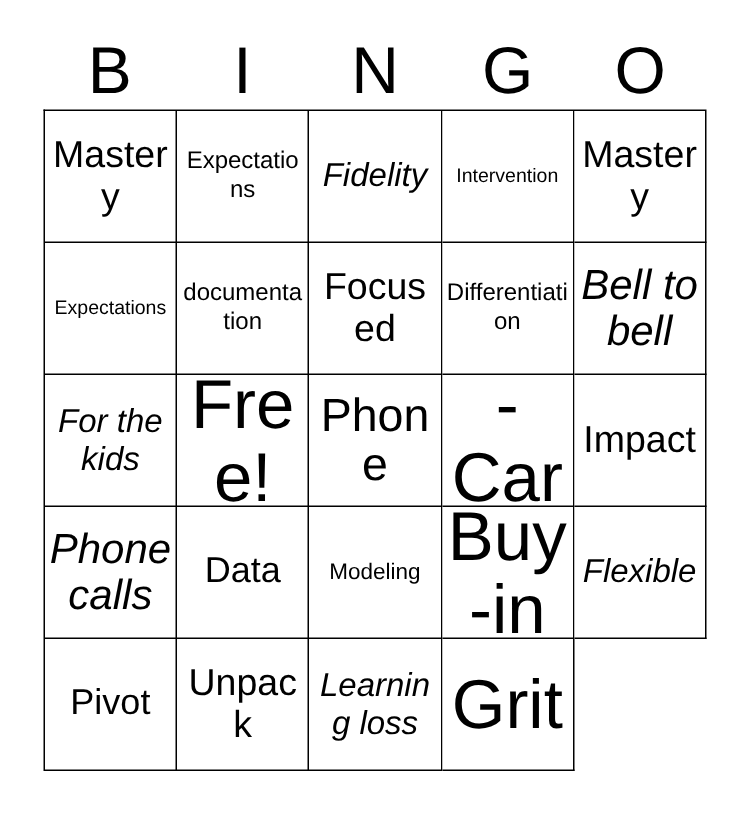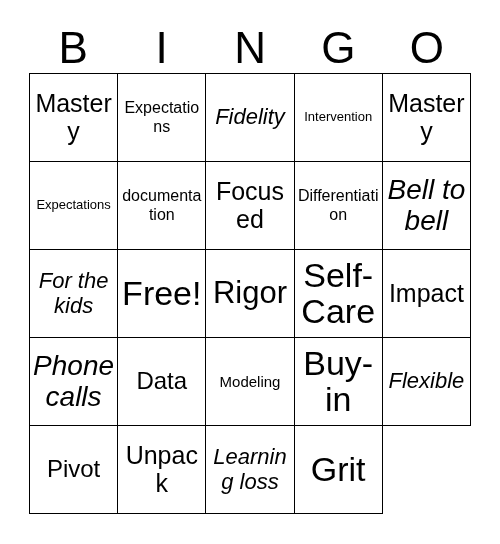--- a/index.html
+++ b/index.html
@@ -74,21 +74,21 @@
     word-wrap: break-word;
   }
   
   .fs-xs  { font-size: 16px;  line-height: 1.15; }
   .fs-s   { font-size: 13px;  line-height: 1.15; }
   .fs-m   { font-size: 15px;  line-height: 1.15; }
   .fs-l   { font-size: 22px;  line-height: 1.12; font-style: italic; }
   .fs-xl  { font-size: 25px;  line-height: 1.1; }
   .fs-2xl { font-size: 28px;  line-height: 1.08; font-style: italic; }
   .fs-3xl { font-size: 31px;  line-height: 1.06; }
-  .fs-4xl { font-size: 34px;  line-height: 1.05; }
+  .fs-4xl { font-size: 46px;  line-height: 1.05; }
   .fs-5xl { font-size: 24px;  line-height: 1.04; }
 </style>
 </head>
 <body>
 
 <div id="card">
 
   <div id="header-row">
       <div class="header-letter">B</div>
       <div class="header-letter">I</div>
@@ -128,21 +128,21 @@
       <div class="cell">
         <span class="cell-text fs-2xl">Bell to bell</span>
       </div>
       <div class="cell">
         <span class="cell-text fs-l">For the kids</span>
       </div>
       <div class="cell">
         <span class="cell-text fs-4xl">Free!</span>
       </div>
       <div class="cell">
-        <span class="cell-text fs-3xl">Rigor</span>
+        <span class="cell-text fs-3xl">Phone</span>
       </div>
       <div class="cell">
         <span class="cell-text fs-4xl">Self-Care</span>
       </div>
       <div class="cell">
         <span class="cell-text fs-xl">Impact</span>
       </div>
       <div class="cell">
         <span class="cell-text fs-2xl">Phone calls</span>
       </div>

